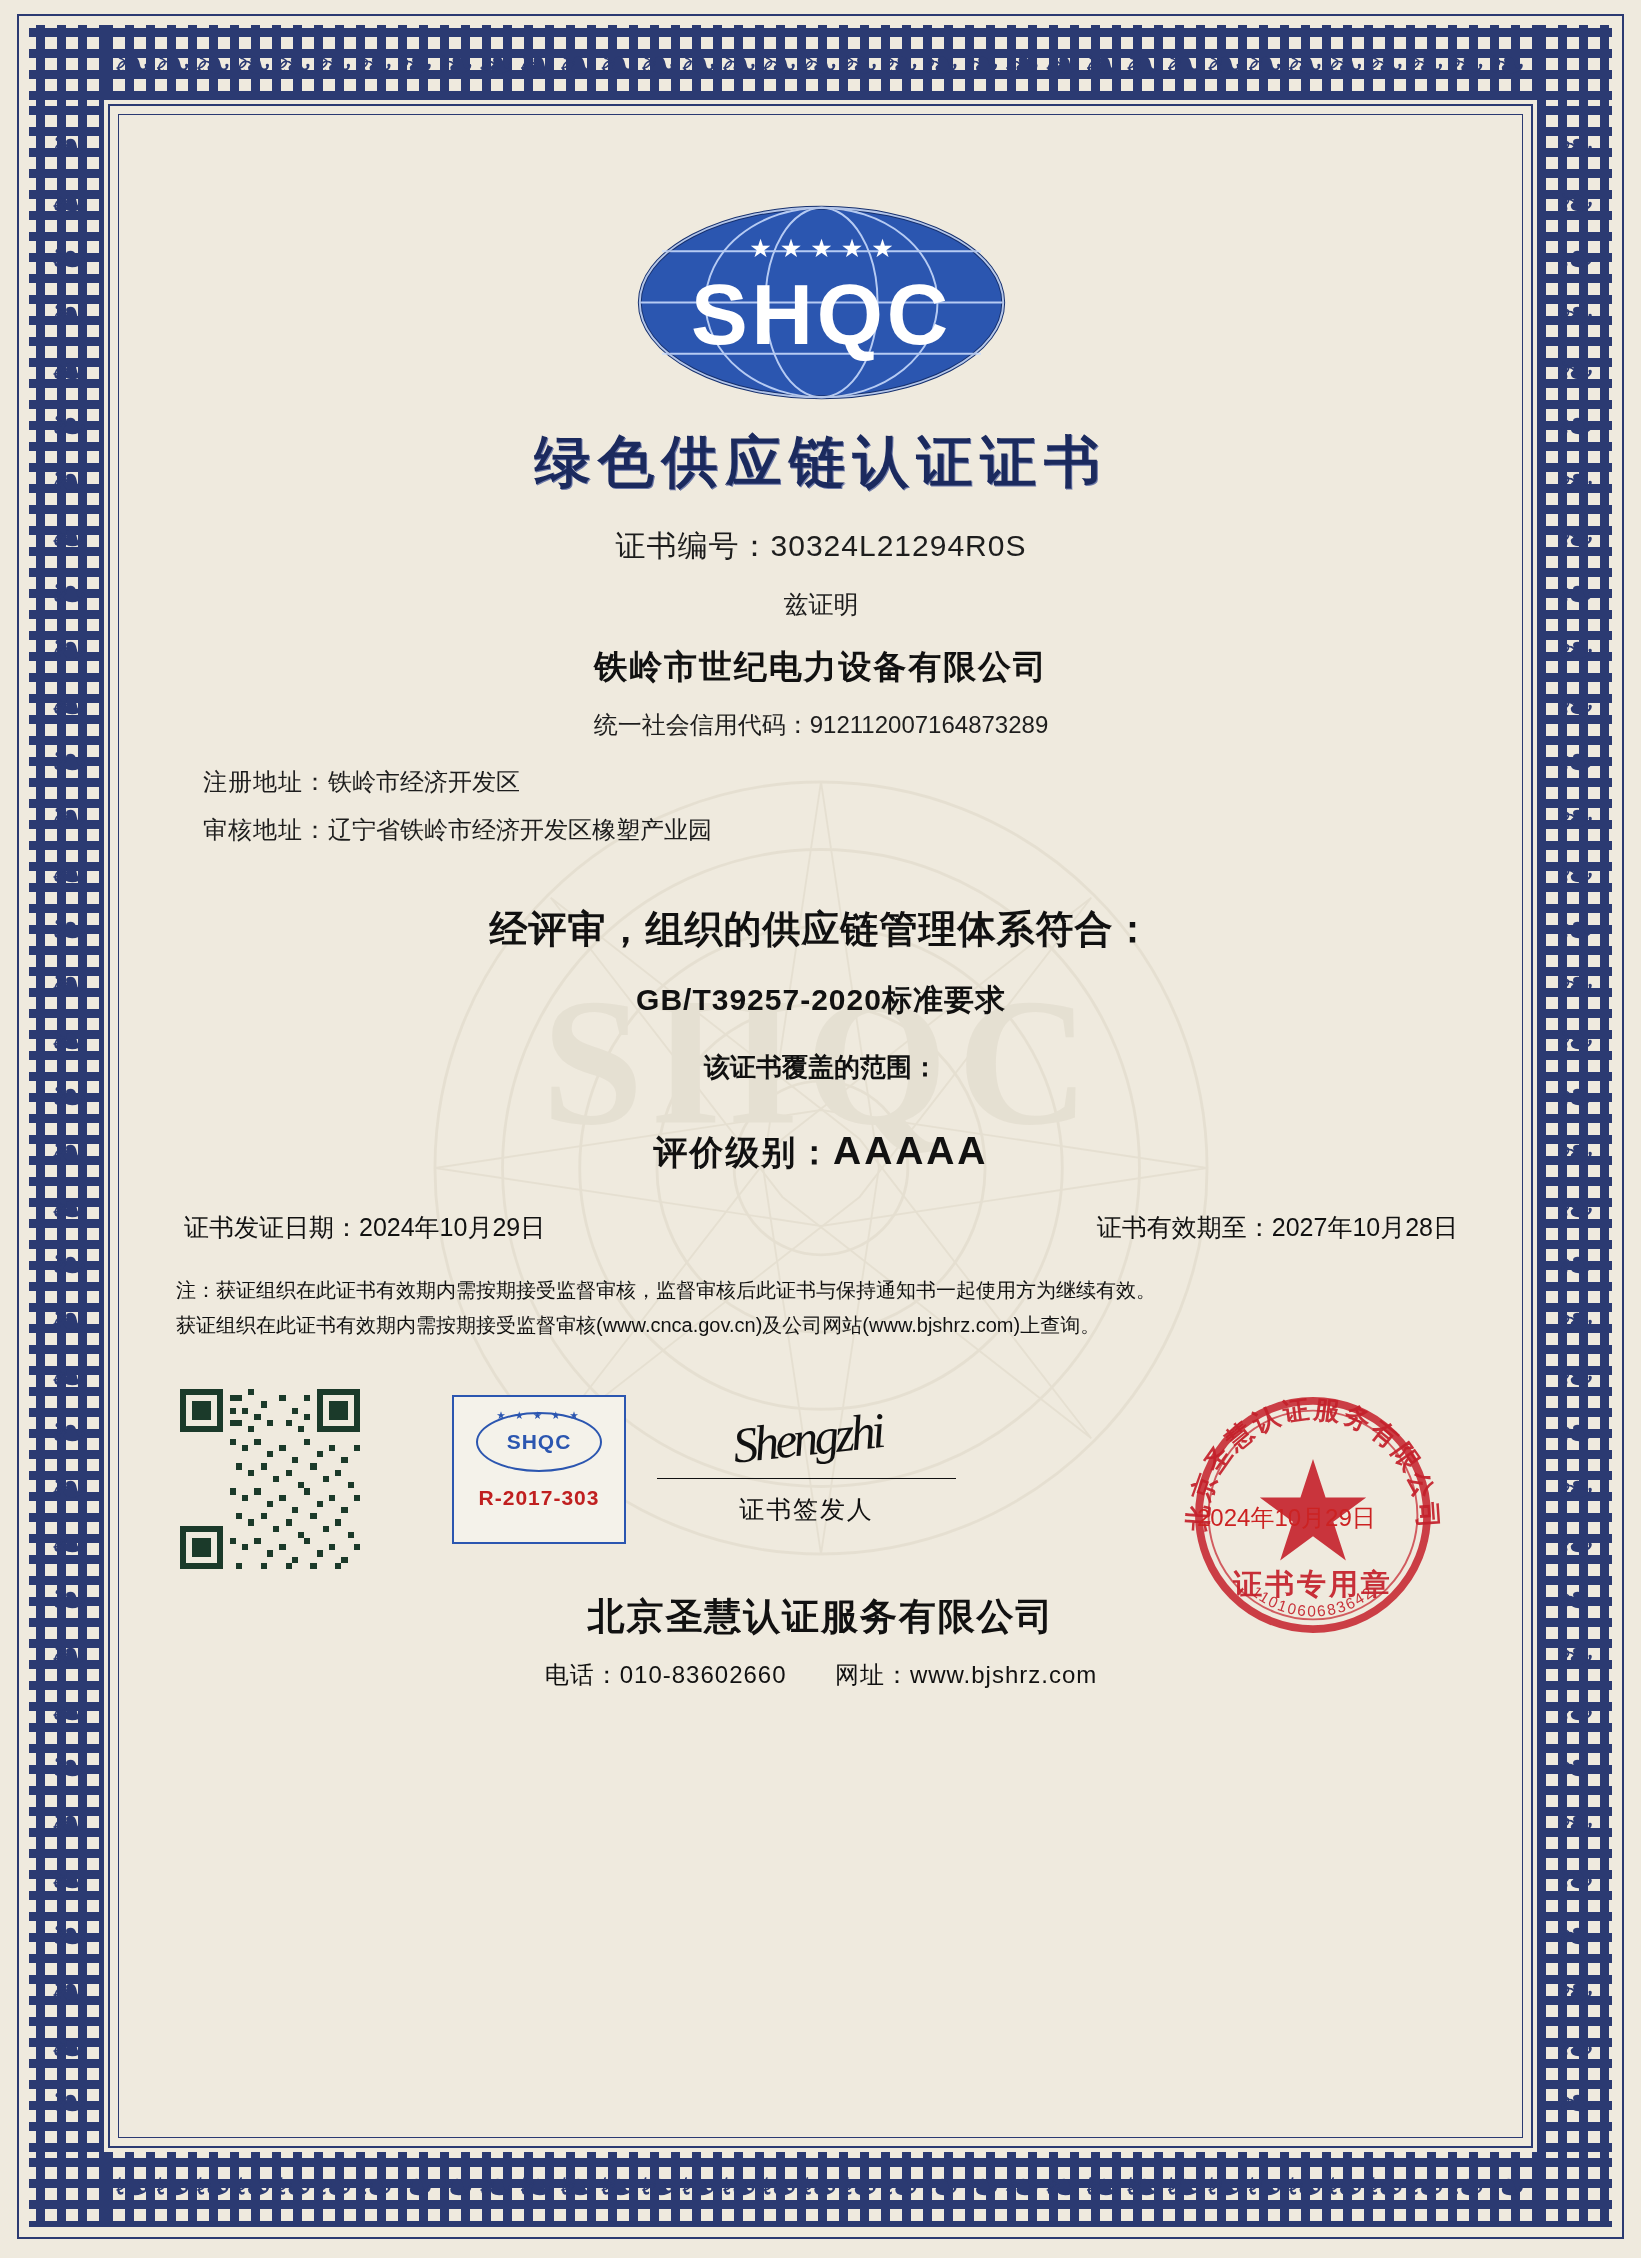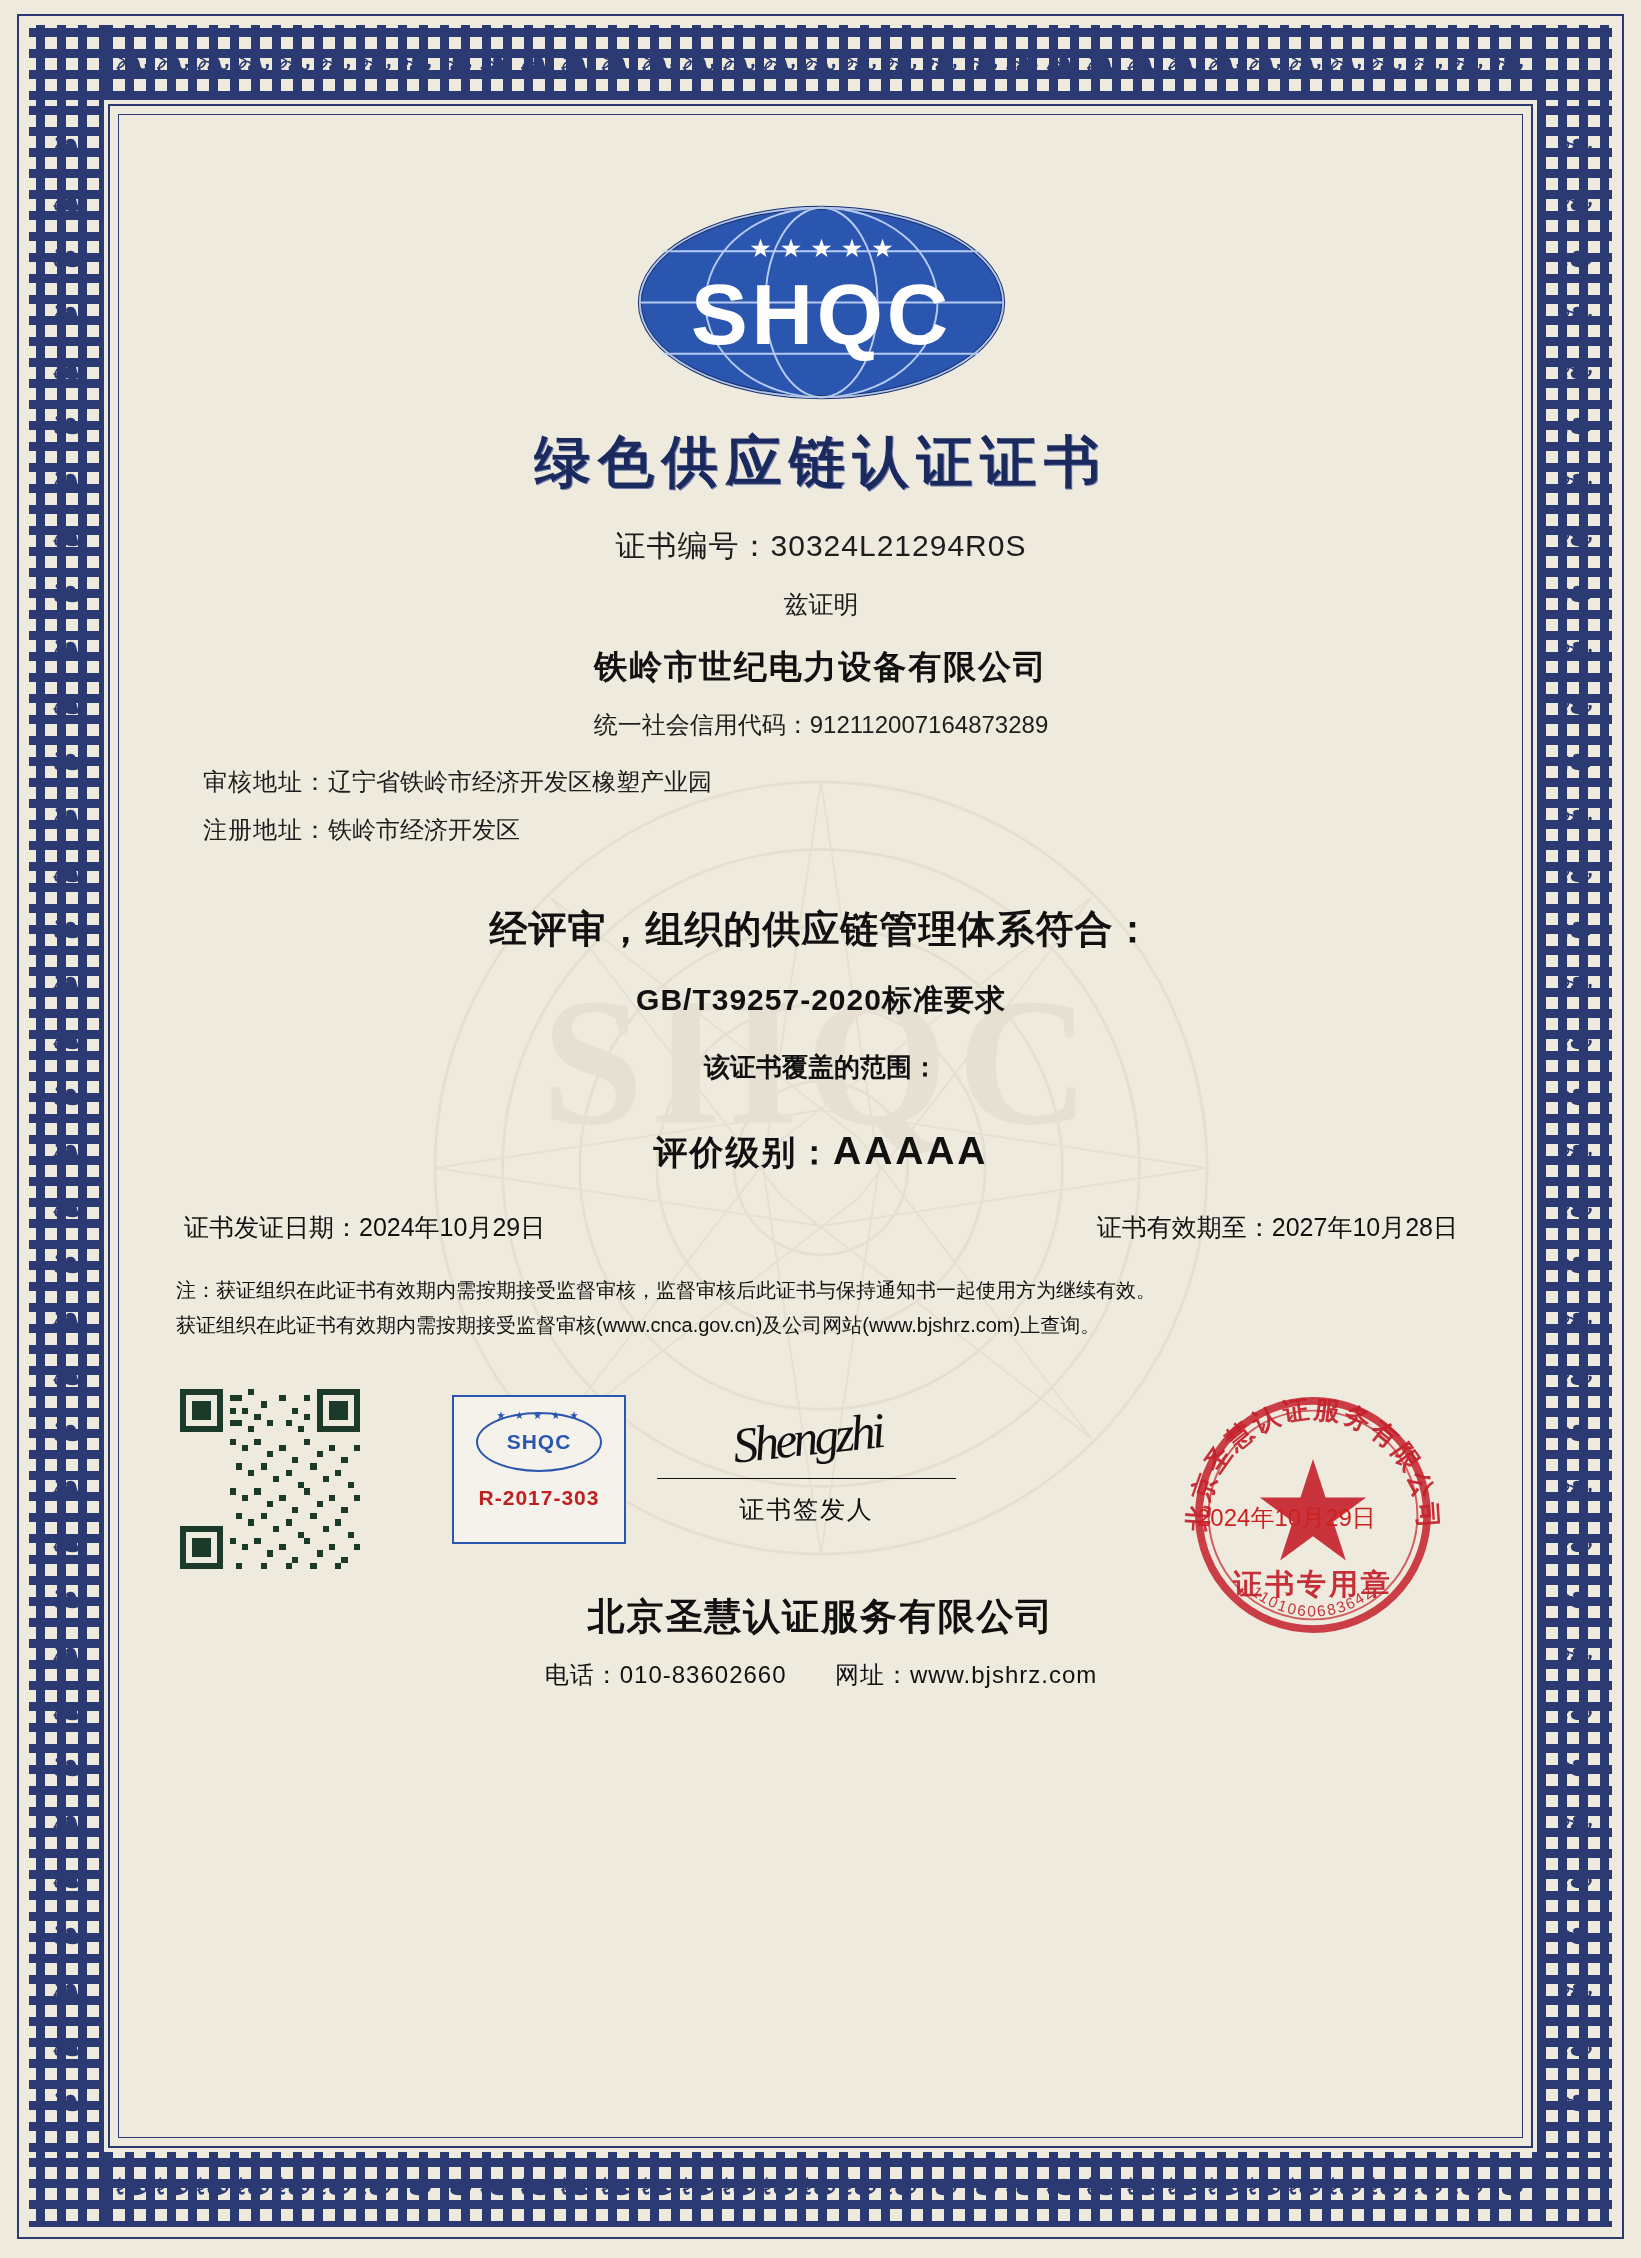--- a/index.html
+++ b/index.html
@@ -178,24 +178,24 @@
     </div>
 
     <div class="hereby">兹证明</div>
 
     <div class="company">铁岭市世纪电力设备有限公司</div>
 
     <div class="usci">统一社会信用代码：912112007164873289</div>
 
     <div class="addr-block">
       <div class="addr-line">
+        <span class="lbl">注册地址：</span><span>铁岭市经济开发区</span>
+      </div>
+      <div class="addr-line">
         <span class="lbl">审核地址：</span><span>辽宁省铁岭市经济开发区橡塑产业园</span>
-      </div>
-      <div class="addr-line">
-        <span class="lbl">注册地址：</span><span>铁岭市经济开发区</span>
       </div>
     </div>
 
     <div class="statement">经评审，组织的供应链管理体系符合：</div>
     <div class="standard">GB/T39257-2020标准要求</div>
     <div class="scope-label">该证书覆盖的范围：</div>
 
 
     <div class="grade">
       <span>评价级别：</span><span class="val">AAAAA</span>

